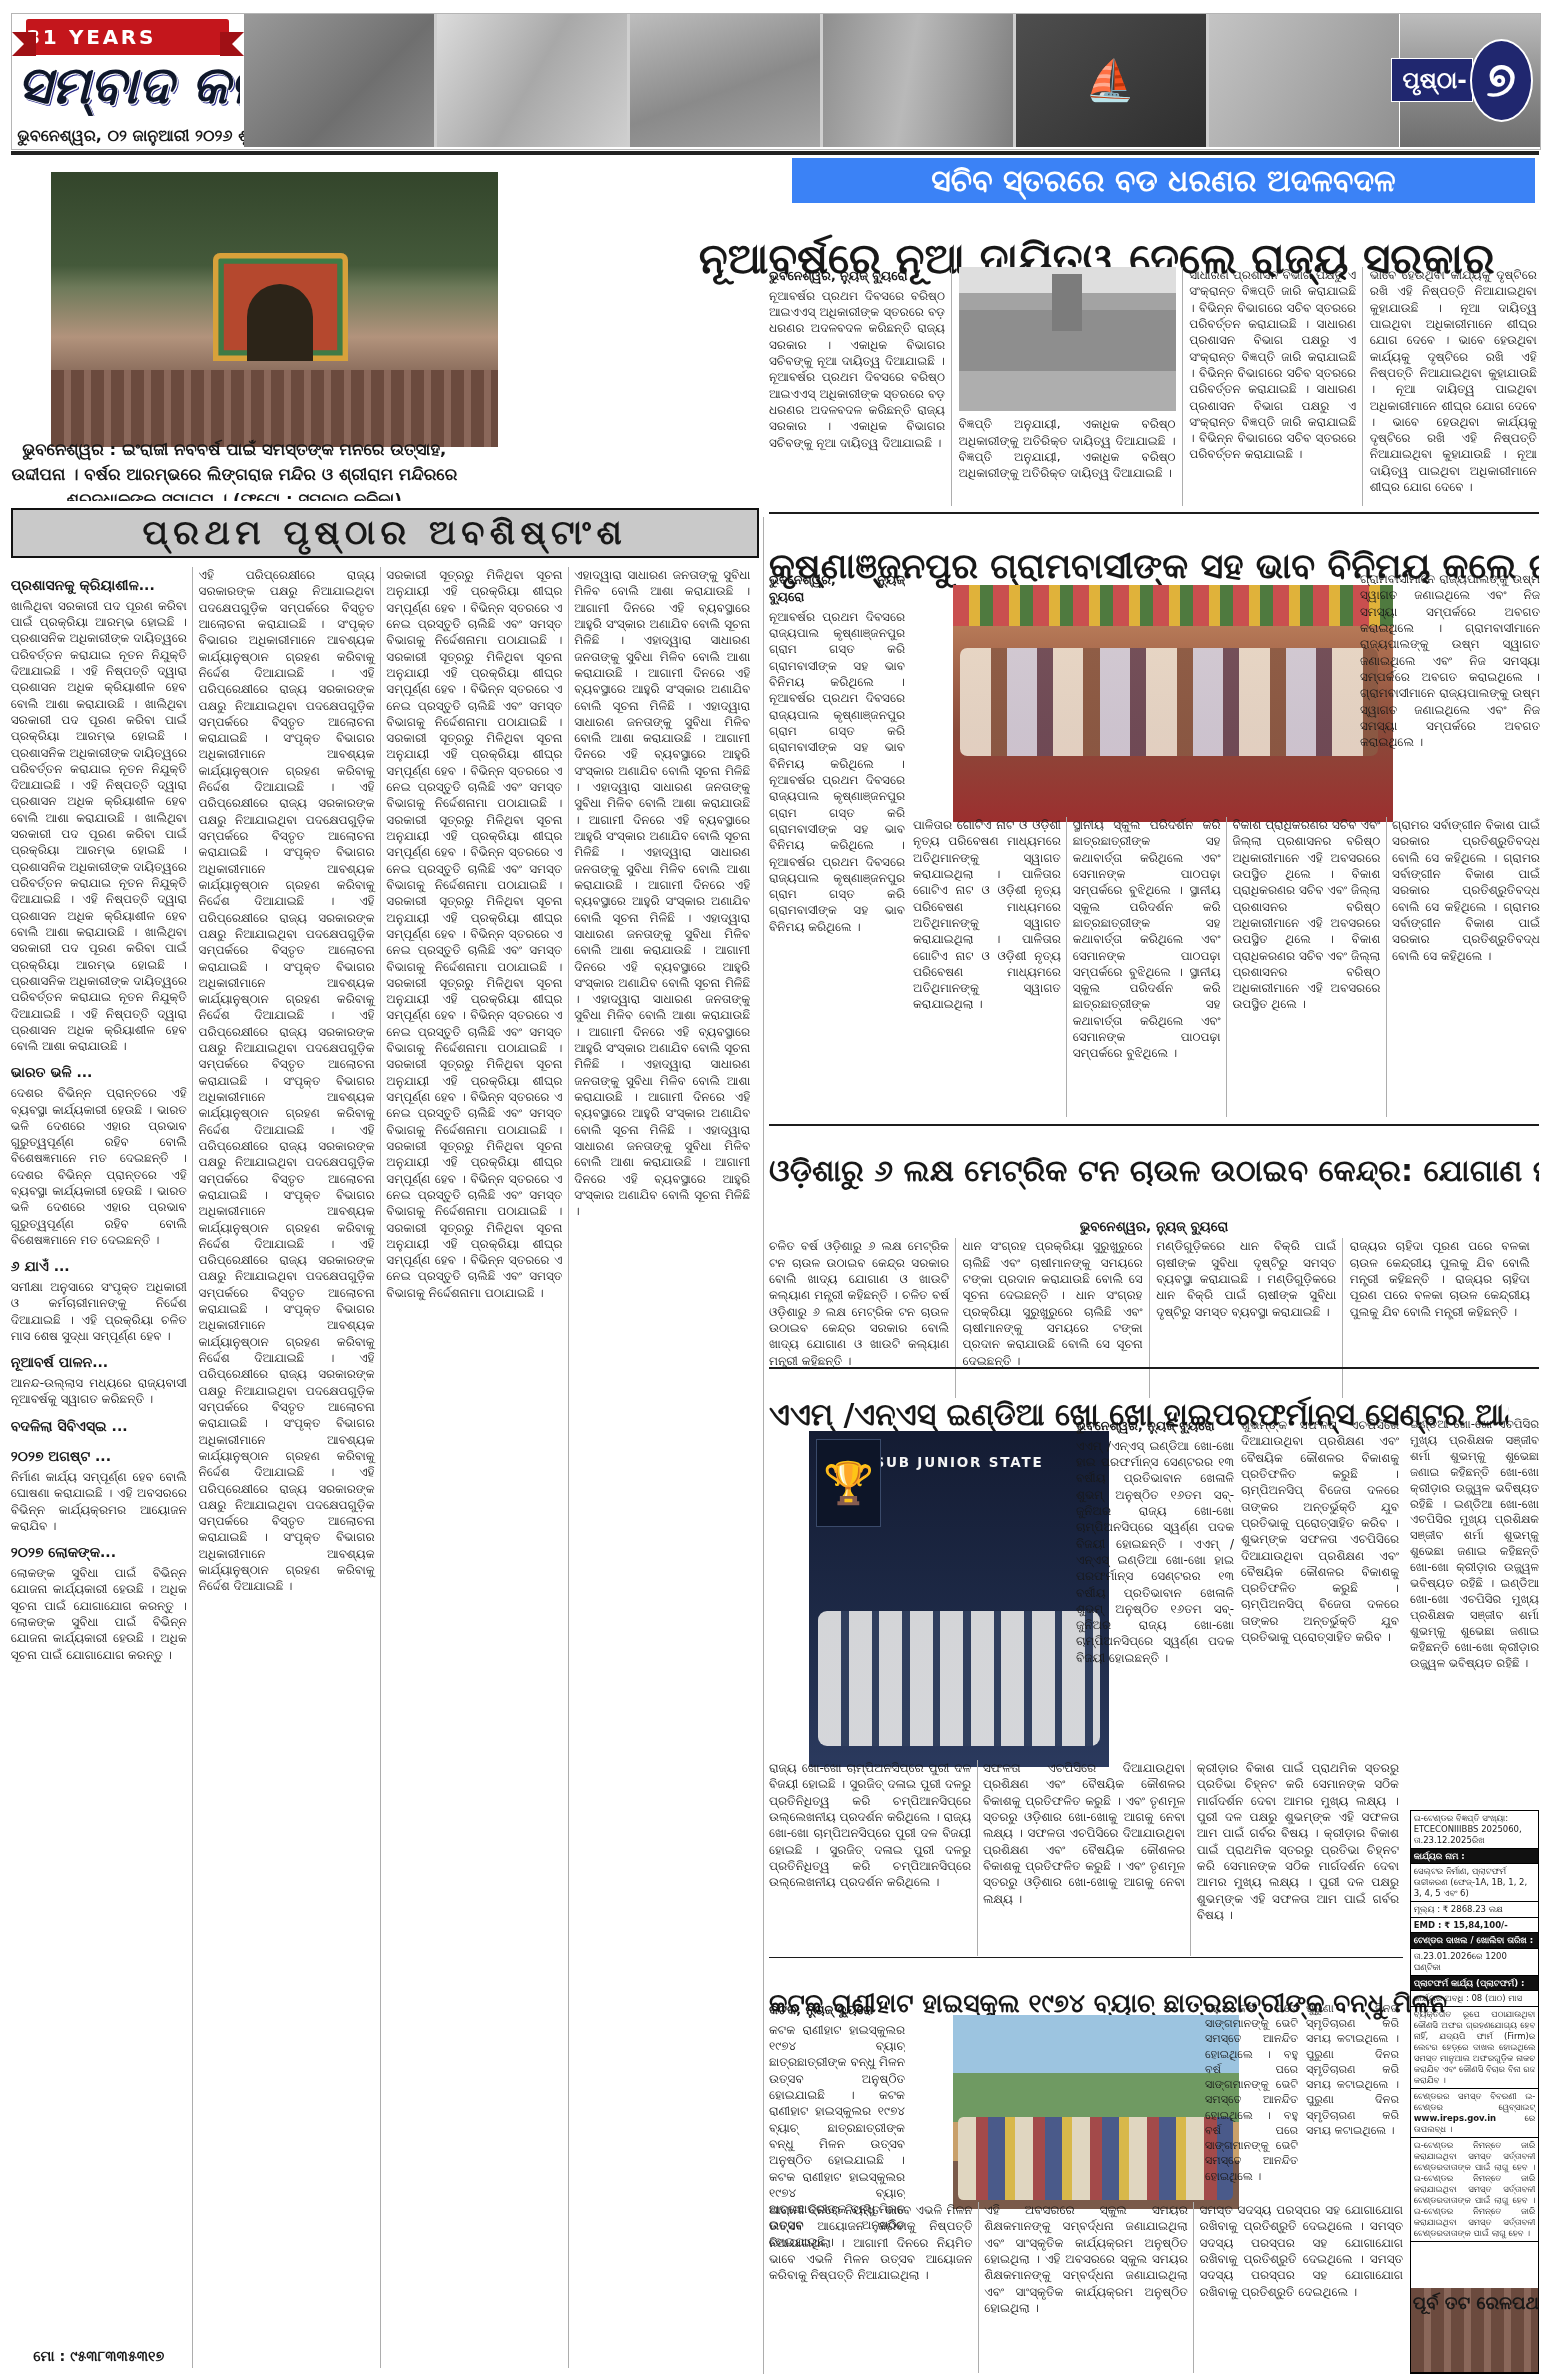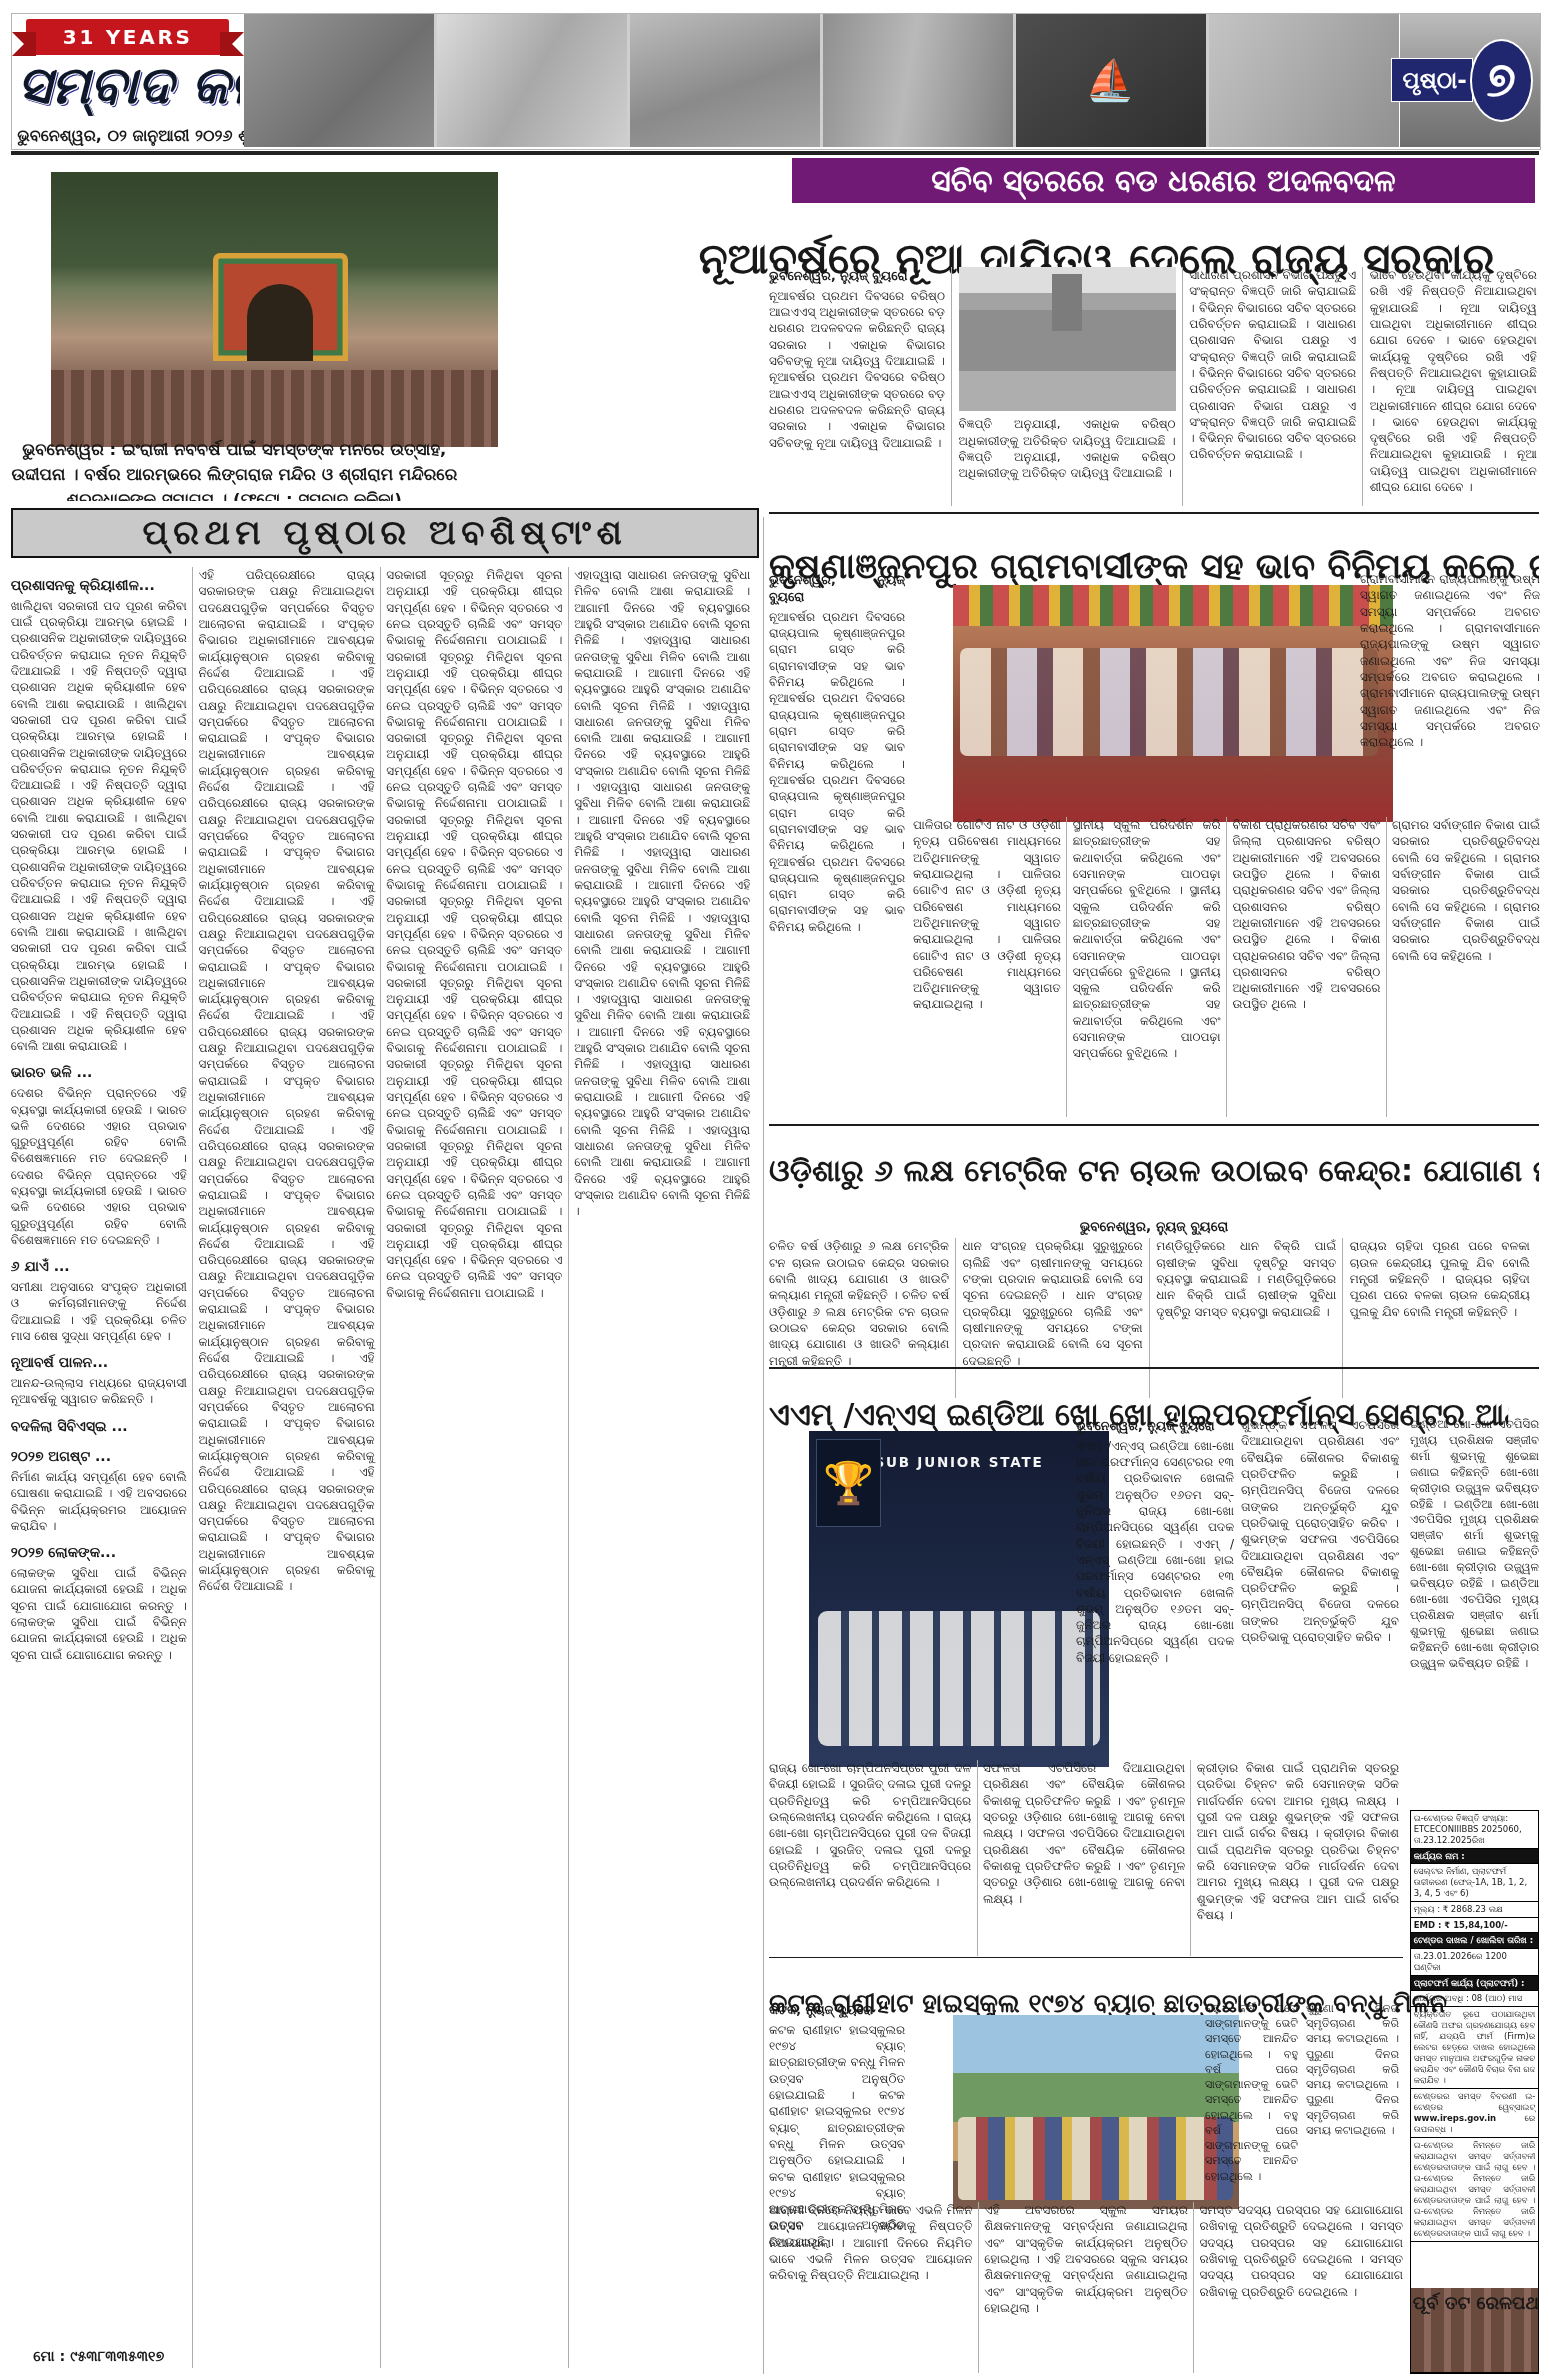--- a/index.html
+++ b/index.html
@@ -3,21 +3,21 @@
 <meta charset="utf-8">
 <style>
   html,body{margin:0;padding:0;background:#e9e9e9;}
   #page{position:relative;width:1550px;height:2377px;background:#ffffff;
         font-family:"DejaVu Sans",sans-serif;color:#181818;overflow:hidden;}
   .abs{position:absolute;}
   
   #masthead{left:10.8px;top:12.6px;width:1528px;height:135px;border:0.9px solid #b5b5b5;}
   .brand{position:absolute;left:5.4px;top:0;width:223px;height:133px;background:#fff;}
   .ribbon{position:absolute;left:9px;top:5.4px;width:203px;height:36px;background:#c4161c;
-          color:#fff;font-weight:bold;font-size:20px;text-align:center;line-height:36px;
+          color:#fff;font-weight:bold;font-size:20px;line-height:36px;
           letter-spacing:2.7px;border-radius:2.7px;}
   .ribbon:before,.ribbon:after{content:"";position:absolute;top:12.6px;border:12.6px solid #a01015;}
   .ribbon:before{left:-14.4px;border-left-color:transparent;}
   .ribbon:after{right:-14.4px;border-right-color:transparent;}
   .paper-logo{position:absolute;left:0;top:41px;width:223px;text-align:center;
           font-size:52px;font-weight:bold;color:#0f172a;font-style:italic;
           text-shadow:0.9px 0.9px 0 #fff,1.8px 1.8px 0 #2d2f8e;white-space:nowrap;overflow:hidden;}
   .dateline{position:absolute;left:0;bottom:1.8px;width:233px;font-size:16px;font-weight:bold;white-space:nowrap;}
   .strip{position:absolute;left:232px;top:0;width:1155px;height:133px;display:flex;gap:2.7px;background:#cfcfcf;}
   .strip .seg{flex:1;min-width:0;}
@@ -50,21 +50,21 @@
   #cont-header{left:10.8px;top:508px;width:748px;height:50px;background:#c9c9c9;border:2.7px solid #111;
      box-sizing:border-box;font-size:34px;font-weight:bold;text-align:center;line-height:45px;letter-spacing:5.4px;overflow:hidden;}
   #cont-body{left:10.8px;top:567px;width:748px;height:1801px;display:flex;}
   #cont-body .ccol{width:176px;height:1801px;padding-right:5.4px;margin-right:5.4px;border-right:0.9px solid #adadad;}
   #cont-body .ccol:last-child{border-right:none;margin-right:0;padding-right:0;}
   #cont-col1{display:flex;flex-direction:column;}
   #cont-col1 .phone{margin-top:auto;font-weight:bold;font-size:14.4px;text-align:center;padding:5.4px 0 1.8px;}
   
   .rule-h{left:769px;width:770px;height:1.8px;background:#1c1c1c;}
   #cabinet{left:697px;top:156px;width:842px;height:352px;}
-  #cabinet .kicker{position:absolute;left:95px;top:1.8px;width:743px;height:45px;background:#701a75;color:#fff;
+  #cabinet .kicker{position:absolute;left:95px;top:1.8px;width:743px;height:45px;background:#3b82f6;color:#fff;
      font-size:30px;font-weight:bold;text-align:center;line-height:45px;overflow:hidden;}
   #cabinet .headline{position:absolute;left:1.8px;top:50px;width:840px;height:56px;font-size:42px;font-weight:bold;white-space:nowrap;overflow:hidden;}
   #cabinet .cols{position:absolute;left:72px;top:111px;width:770px;height:239px;display:flex;}
   #cabinet .c{border-right:0.9px solid #adadad;padding-right:6.3px;margin-right:6.3px;}
   #cabinet .c:last-child{border-right:none;margin-right:0;padding-right:0;}
   #cabinet .c1{width:176px;} #cabinet .c2{width:217px;} #cabinet .c3{width:167px;} #cabinet .c4{width:167px;}
   .cab-photo{width:217px;height:144px;margin-bottom:5.4px;
      background:linear-gradient(180deg,#dedede 0 18%,#a3a3a3 18% 30%,#8e8e8e 30% 72%,#aeaeae 72% 100%);position:relative;}
   .cab-photo:after{content:"";position:absolute;left:93px;top:7.2px;width:30.5px;height:57px;background:#7c7c7c;}
   

